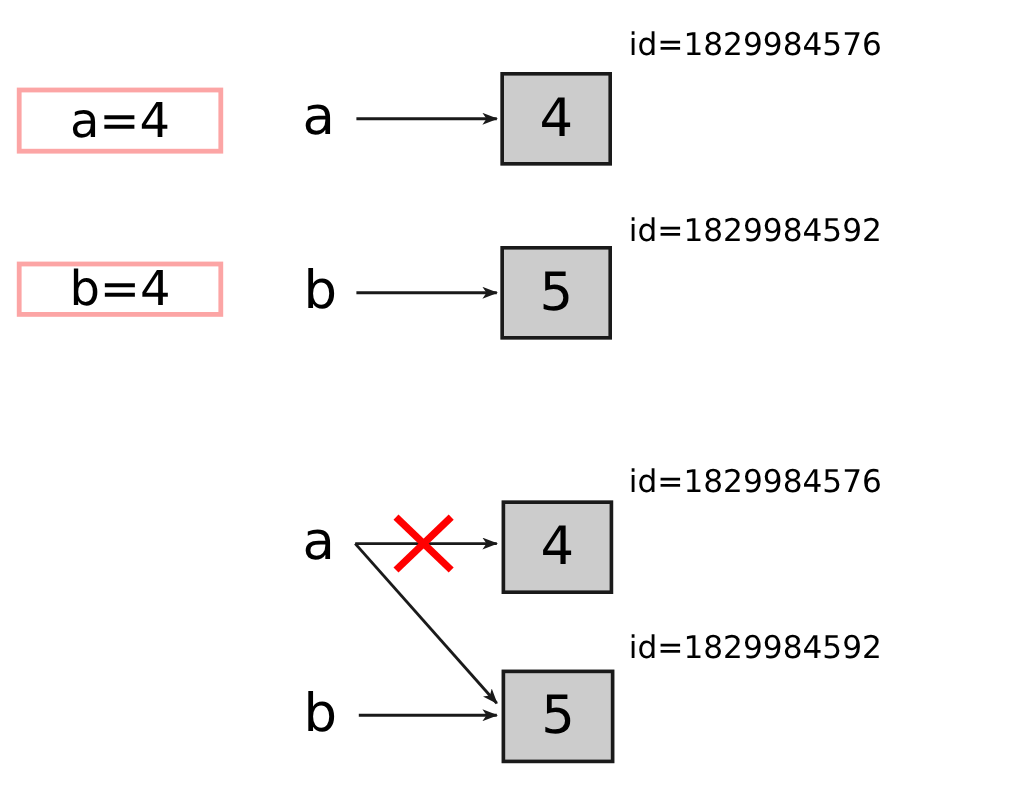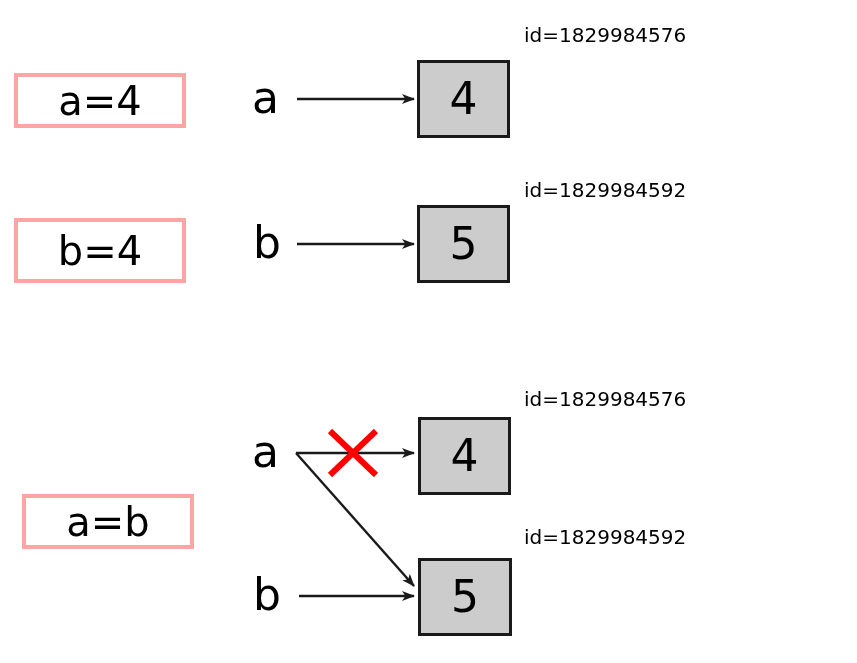--- a/index.html
+++ b/index.html
@@ -52,21 +52,21 @@
     align-items: center;
     justify-content: center;
   }
   .val-text {
     font-size: 44px;
     color: #000000;
     line-height: 1;
   }
   .id-label {
     position: absolute;
-    font-size: 20px;
+    font-size: 26px;
     color: #000000;
     line-height: 1;
     white-space: nowrap;
   }
   svg.arrows {
     position: absolute;
     left: 0; top: 0;
     width: 857px;
     height: 663px;
     overflow: visible;
@@ -106,35 +106,32 @@
   </div>
 
   <span class="var-name" style="left:252px; top:76px;">a</span>
 
   <div class="val-box" style="left:417px; top:60px; width:93px; height:78px;">
     <span class="val-text">4</span>
   </div>
 
   <span class="id-label" style="left:524px; top:25px;">id=1829984576</span>
 
-  <div class="stmt-box" style="left:14px; top:218px; width:172px; height:65px;">
+  <div class="stmt-box" style="left:14px; top:218px; width:172px; height:46px;">
     <span class="stmt-label">b=4</span>
   </div>
 
   <span class="var-name" style="left:253px; top:221px;">b</span>
 
   <div class="val-box" style="left:417px; top:205px; width:93px; height:78px;">
     <span class="val-text">5</span>
   </div>
 
   <span class="id-label" style="left:524px; top:180px;">id=1829984592</span>
 
-  <div class="stmt-box" style="left:22px; top:494px; width:172px; height:55px;">
-    <span class="stmt-label">a=b</span>
-  </div>
 
   <span class="var-name" style="left:252px; top:430px;">a</span>
 
   <div class="val-box" style="left:418px; top:417px; width:93px; height:78px;">
     <span class="val-text">4</span>
   </div>
 
   <span class="id-label" style="left:524px; top:389px;">id=1829984576</span>
 
   <span class="var-name" style="left:253px; top:573px;">b</span>

